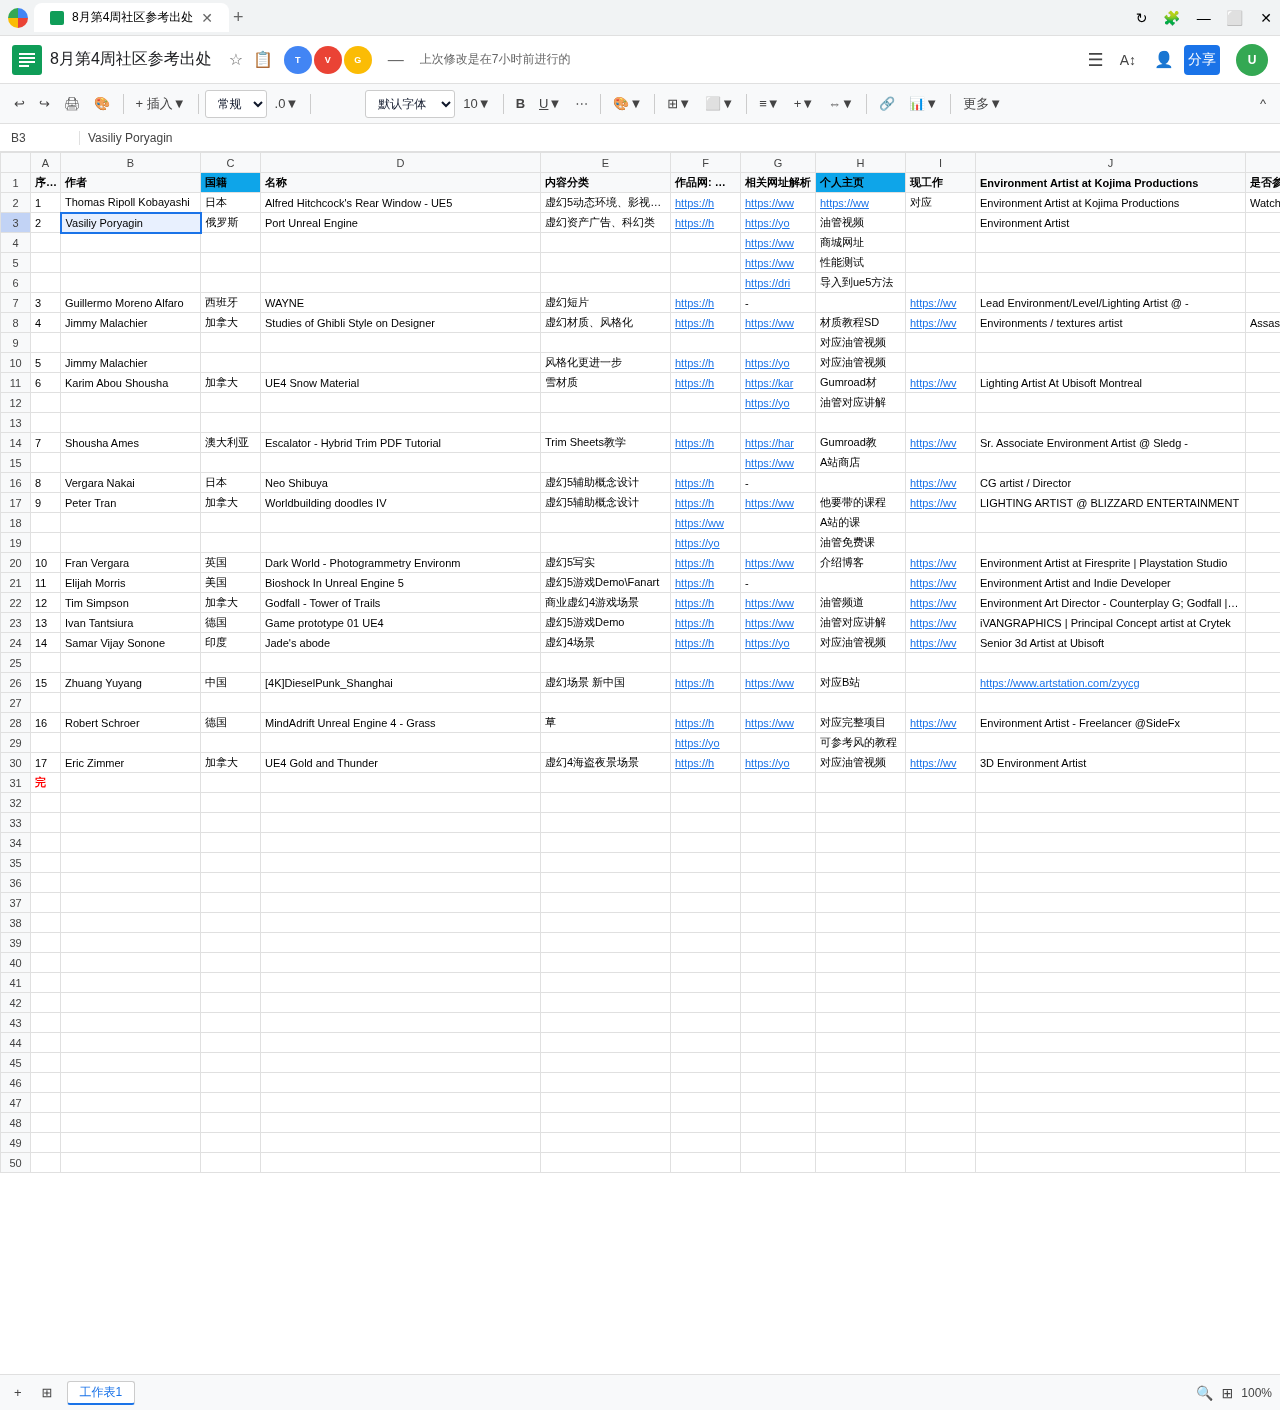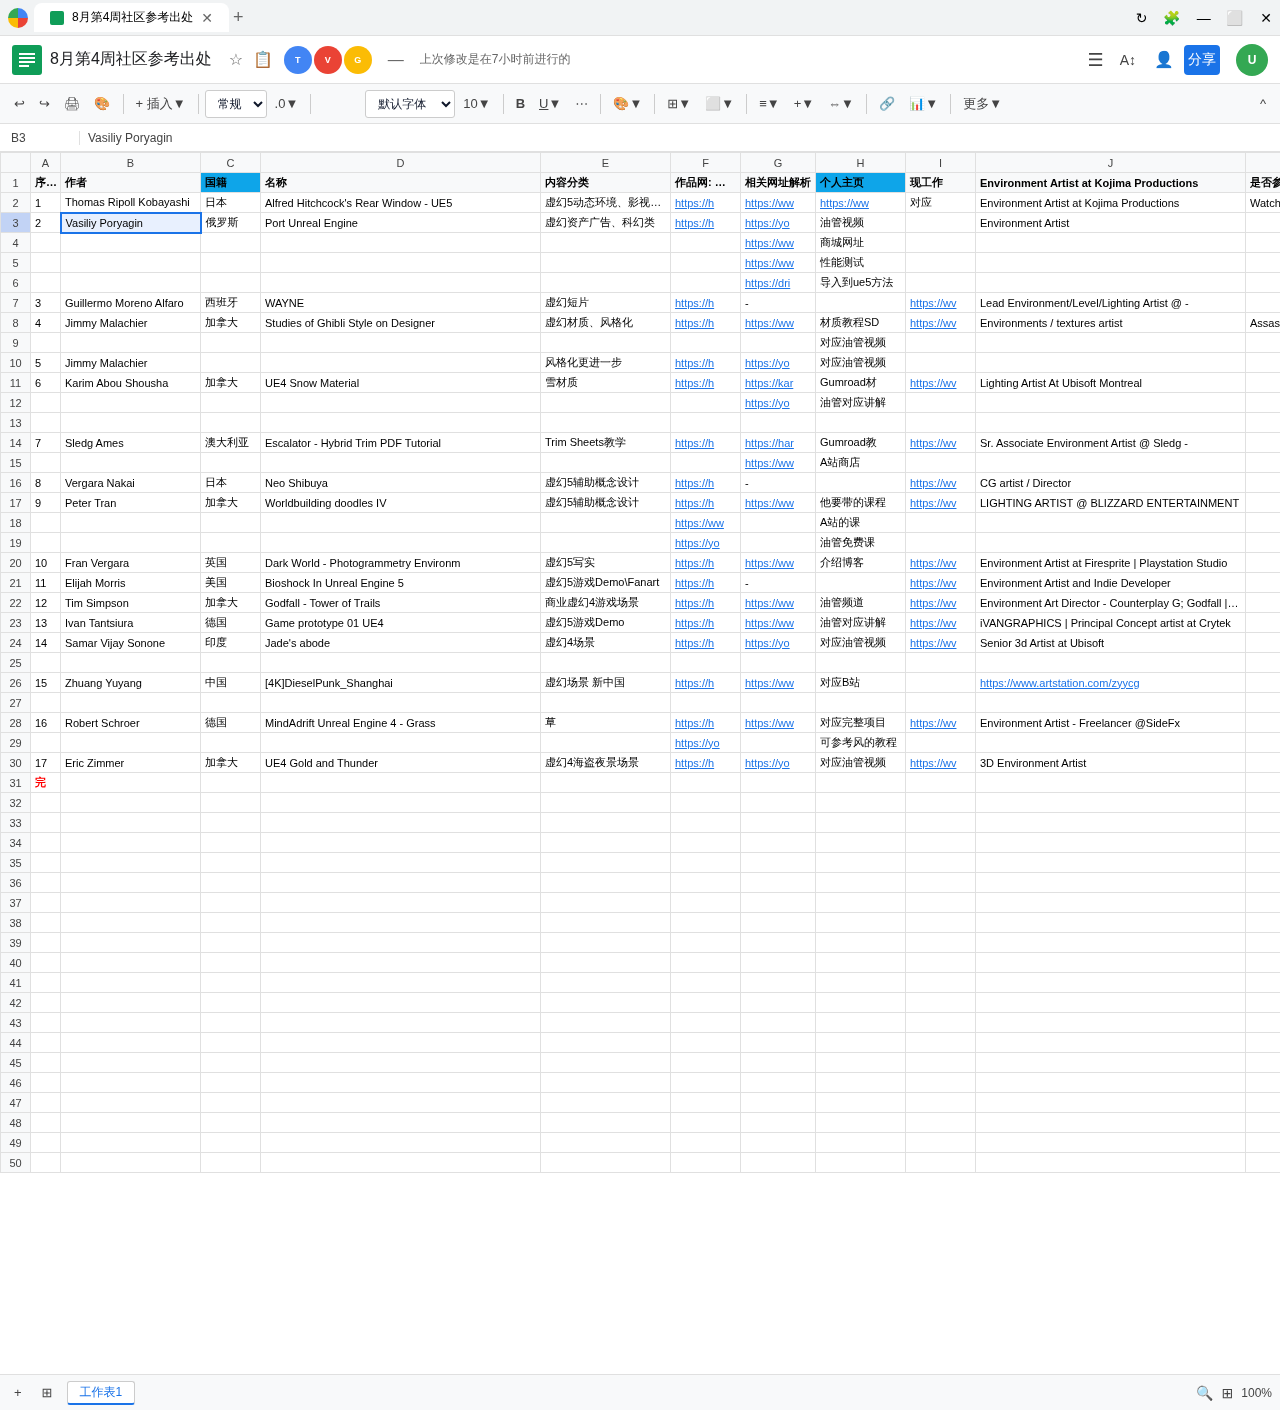--- a/index.html
+++ b/index.html
@@ -579,21 +579,21 @@
             <td></td>
             <td></td>
             <td></td>
             <td></td>
             <td></td>
             <td></td>
           </tr>
           <tr>
             <td class="row-num">14</td>
             <td>7</td>
-            <td>Sledg Ames</td>
+            <td>Shousha Ames</td>
             <td>澳大利亚</td>
             <td>Escalator - Hybrid Trim PDF Tutorial</td>
             <td>Trim Sheets教学</td>
             <td class="link-cell">https://h</td>
             <td class="link-cell">https://har</td>
             <td>Gumroad教</td>
             <td class="link-cell">https://wv</td>
             <td>Sr. Associate Environment Artist @ Sledg -</td>
             <td></td>
           </tr>

